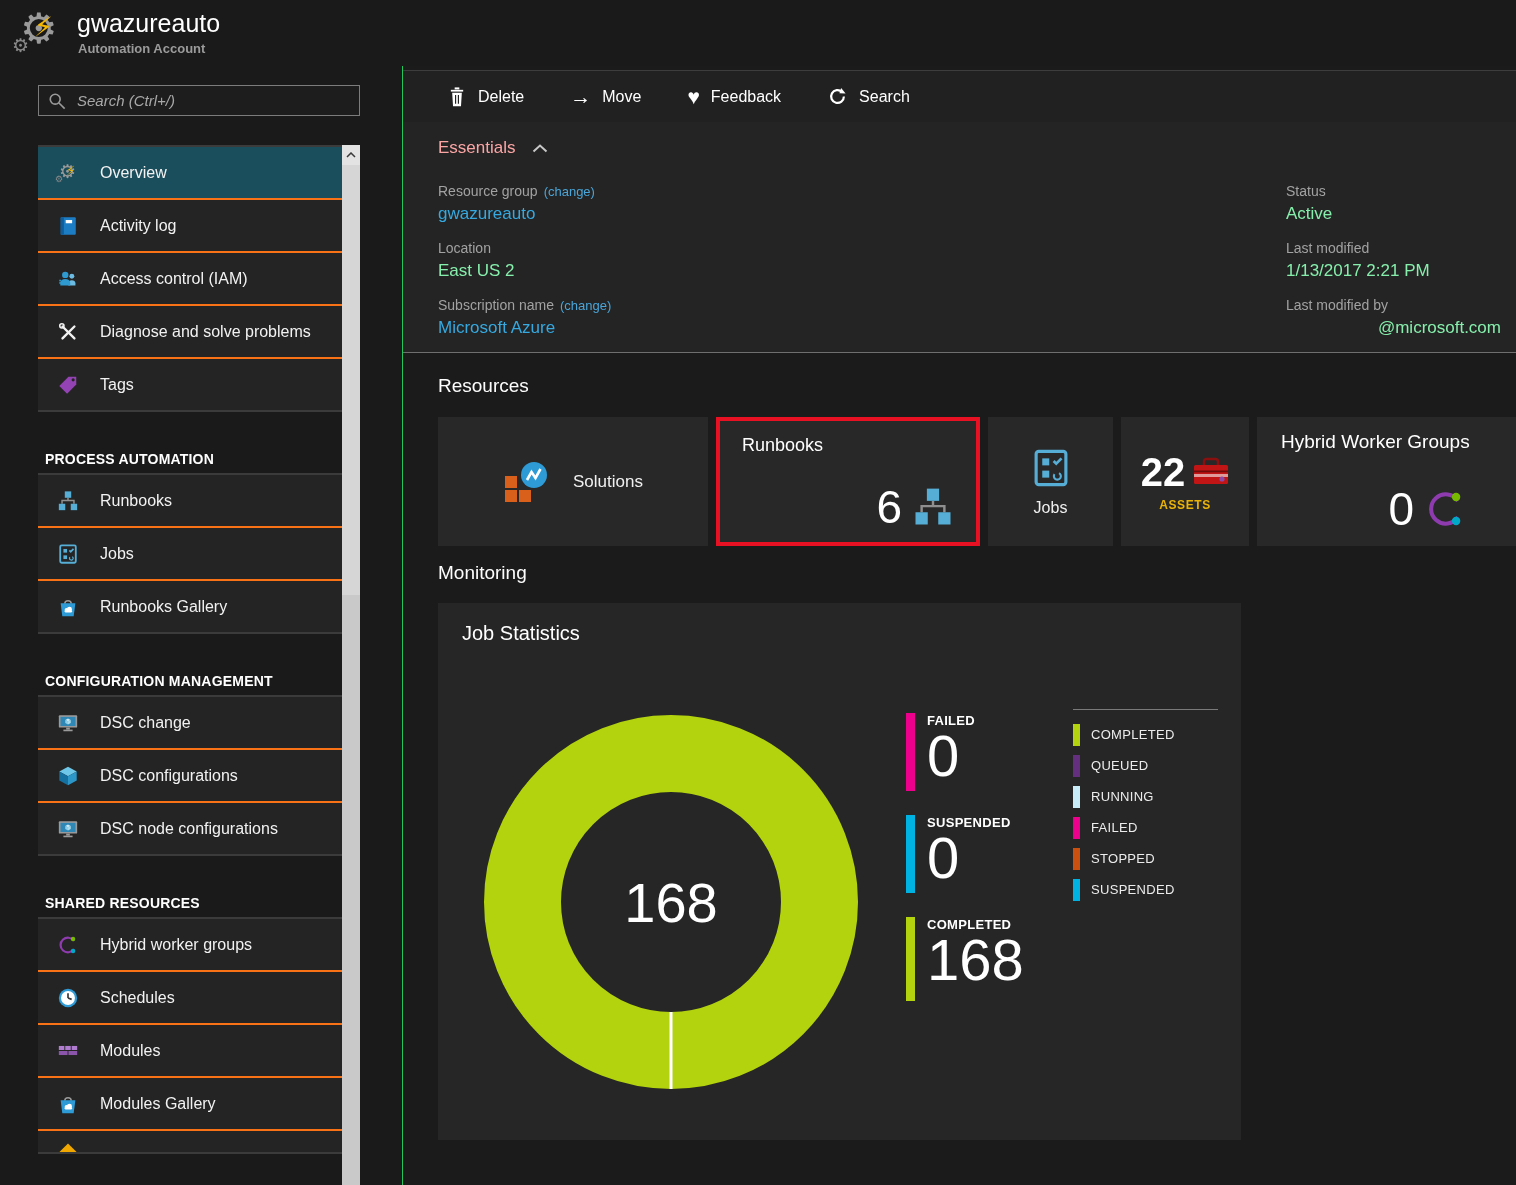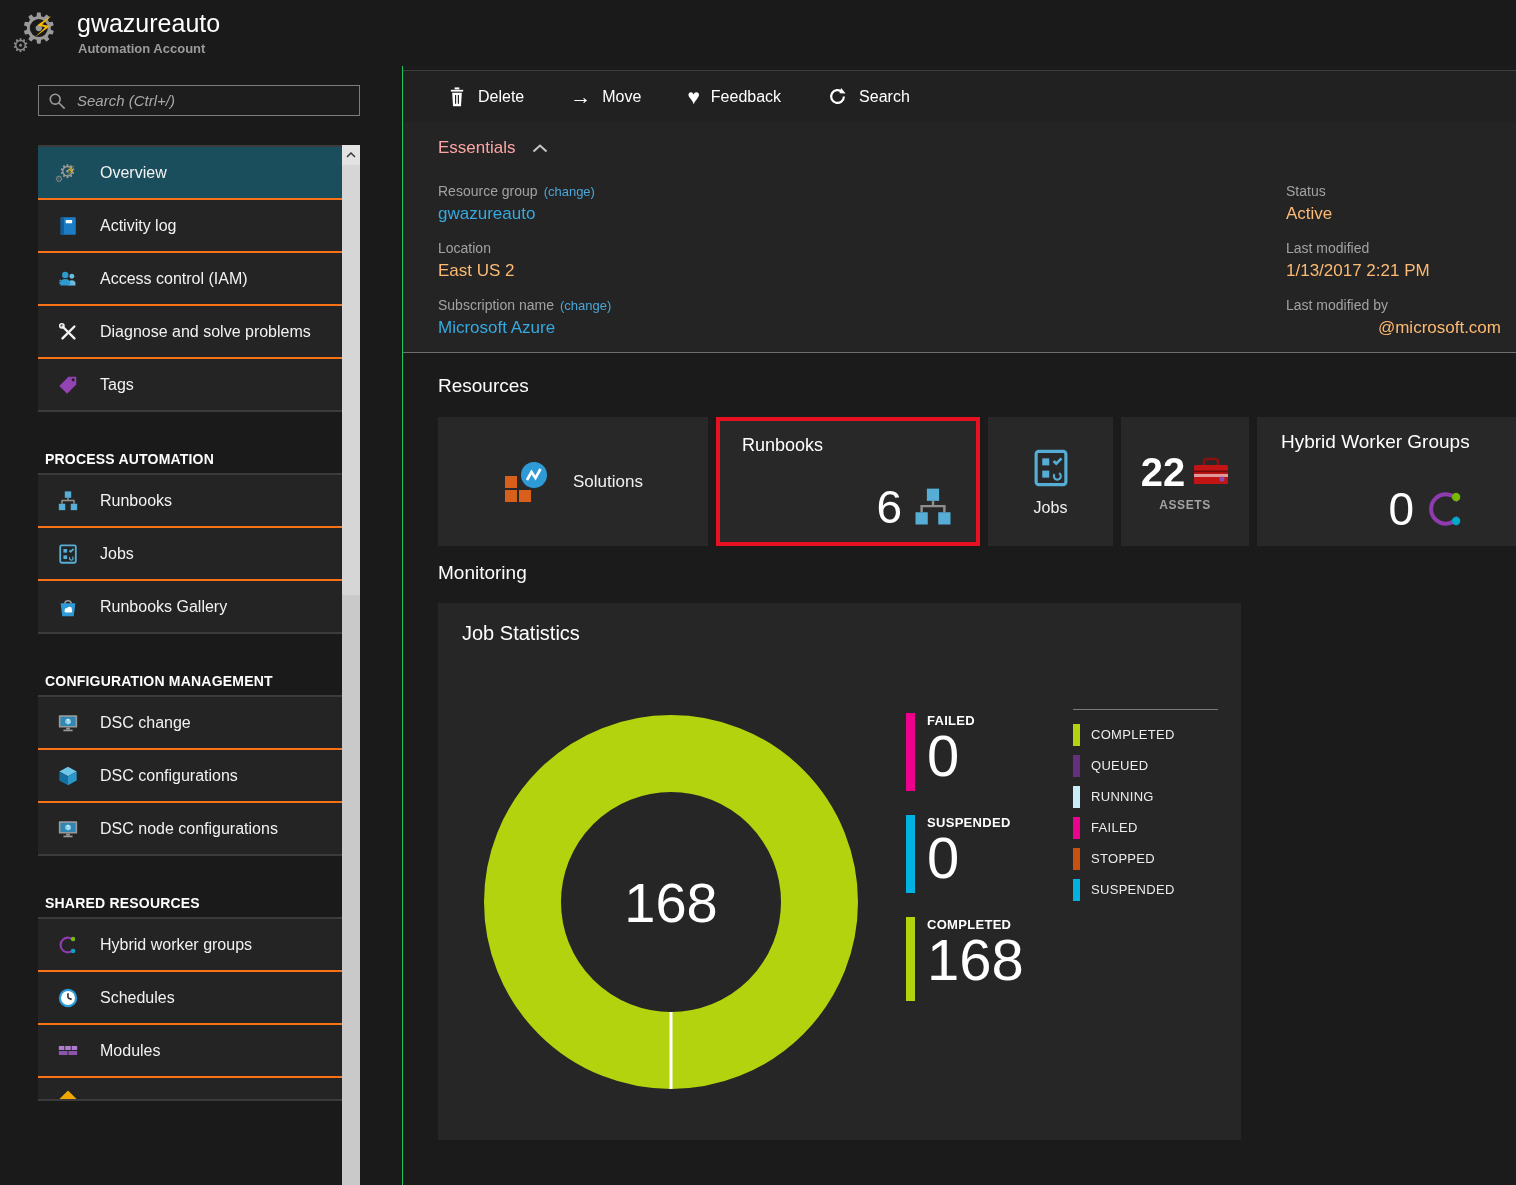--- a/index.html
+++ b/index.html
@@ -56,21 +56,21 @@
 
   .essentials{position:absolute;top:56px;left:0;right:0;height:230px;background:#242424;border-bottom:1px solid #6f6f6f;}
   .ess-header{position:absolute;top:16px;left:35px;display:flex;align-items:center;gap:17px;cursor:pointer;}
   .ess-title{font-size:17px;color:#fca5a5;}
   .ess-col{position:absolute;top:60px;}
   .ess-col.left{left:35px;width:420px;}
   .ess-col.right{left:883px;width:215px;}
   .field{margin-bottom:13px;}
   .f-label{font-size:14px;color:#a2a2a2;line-height:19px;}
   .f-change{font-size:13px;color:#4aa5d8;margin-left:6px;cursor:pointer;}
-  .f-value{font-size:17px;color:#fdba74;line-height:25px;}
+  .f-value{font-size:17px;color:#86efac;line-height:25px;}
   .f-value.link{color:#35a9e0;cursor:pointer;}
   .f-value.alignright{text-align:right;}
 
   .body{position:absolute;top:287px;left:0;right:0;bottom:0;background:#1b1b1b;}
   .section-title{position:absolute;left:35px;font-size:19px;color:#fdfdfd;}
   .st-resources{top:22px;}
   .st-monitoring{top:209px;}
 
   .tiles{position:absolute;left:35px;top:64px;right:0;height:129px;display:flex;gap:8px;}
   .tile{background:#282828;box-sizing:border-box;height:129px;cursor:pointer;}
@@ -78,21 +78,21 @@
   .tile-solutions .t-label{font-size:17px;}
   .tile-runbooks{width:264px;border:4px solid #e81123;position:relative;padding:14px 0 0 22px;}
   .tile-runbooks .t-title{font-size:18px;color:#fff;}
   .t-corner{position:absolute;right:22px;bottom:12px;display:flex;align-items:center;gap:10px;}
   .t-count{font-size:46px;color:#fff;line-height:1;}
   .tile-jobs{width:125px;display:flex;flex-direction:column;align-items:center;justify-content:center;gap:10px;}
   .tile-jobs .t-label{font-size:16px;}
   .tile-assets{width:128px;display:flex;flex-direction:column;align-items:center;justify-content:center;gap:6px;}
   .assets-row{display:flex;align-items:center;gap:8px;}
   .assets-count{font-size:40px;font-weight:bold;color:#fff;line-height:1;}
-  .assets-label{font-size:12px;font-weight:bold;letter-spacing:.6px;color:#a3a3a3;}
+  .assets-label{font-size:12px;font-weight:bold;letter-spacing:.6px;color:#eab308;}
   .tile-hybrid{flex:1;position:relative;padding:14px 0 0 24px;}
   .tile-hybrid .t-title{font-size:19px;color:#fff;}
   .tile-hybrid .t-corner{right:48px;bottom:14px;}
 
   .jobstats{position:absolute;left:35px;top:250px;width:803px;height:537px;background:#262626;cursor:pointer;}
   .js-title{position:absolute;left:24px;top:19px;font-size:20px;color:#fff;}
   .donut{position:absolute;left:46px;top:112px;}
   .donut text{font-family:"Liberation Sans","DejaVu Sans",sans-serif;}
   .stats{position:absolute;left:468px;top:110px;width:160px;}
   .stat{position:absolute;left:0;display:flex;}
@@ -307,20 +307,32 @@
                   <rect x="16" y="6.5" width="6" height="4.4"></rect>
                 </g>
                 <g fill="#8a55ab">
                   <rect x="2" y="12" width="9.5" height="4.4"></rect>
                   <rect x="12.5" y="12" width="9.5" height="4.4"></rect>
                 </g>
               </svg>
           </span>
           <span class="mi-label">Modules</span>
         </div>
+        <div class="menu-item">
+          <span class="mi-icon">
+            <svg width="22" height="22" viewBox="0 0 24 24">
+                <path d="M8.5,8.5 C8.5,4.2 15.5,4.2 15.5,8.5" fill="none" stroke="#9a9a9a" stroke-width="1.6"></path>
+                <path d="M4,8 H20 L18.2,22 H5.8 Z" fill="#2e9bd6"></path>
+                <circle cx="10.5" cy="15.3" r="2.2" fill="#fff"></circle>
+                <circle cx="13.6" cy="14.4" r="2.7" fill="#fff"></circle>
+                <rect x="8.4" y="15.2" width="8" height="2.7" rx="1.3" fill="#fff"></rect>
+              </svg>
+          </span>
+          <span class="mi-label">Modules Gallery</span>
+        </div>
         <div class="menu-item partial">
           <span class="mi-icon">
             <svg width="22" height="14" viewBox="0 0 24 14">
                 <polygon points="12,2 22,12 2,12" fill="#f0a800"></polygon>
               </svg>
           </span>
         </div>
       </div>
     </div>
 

